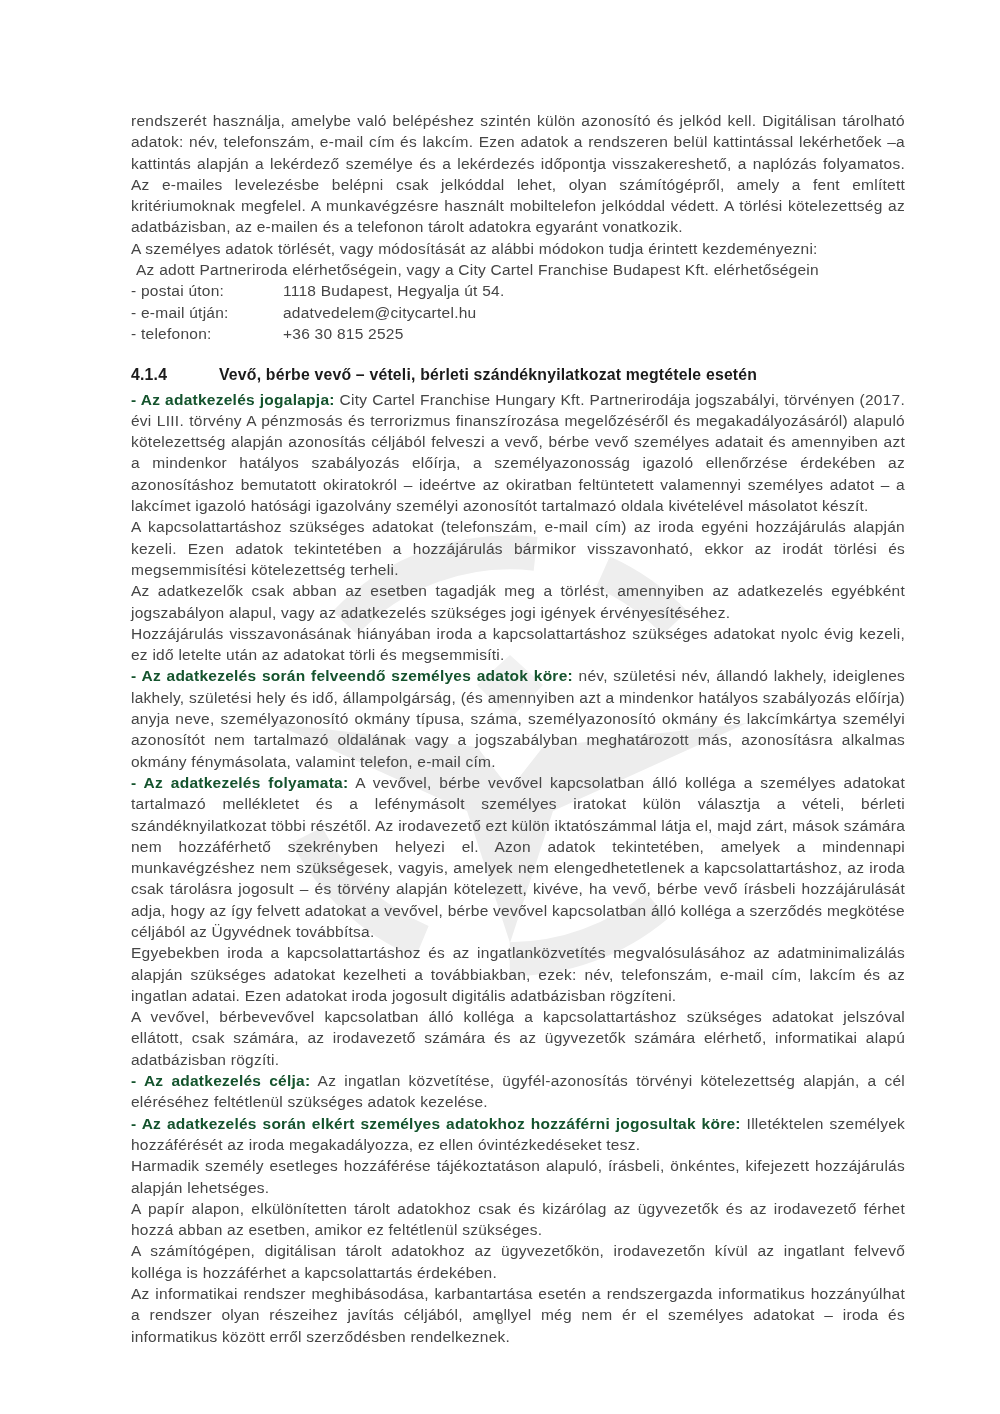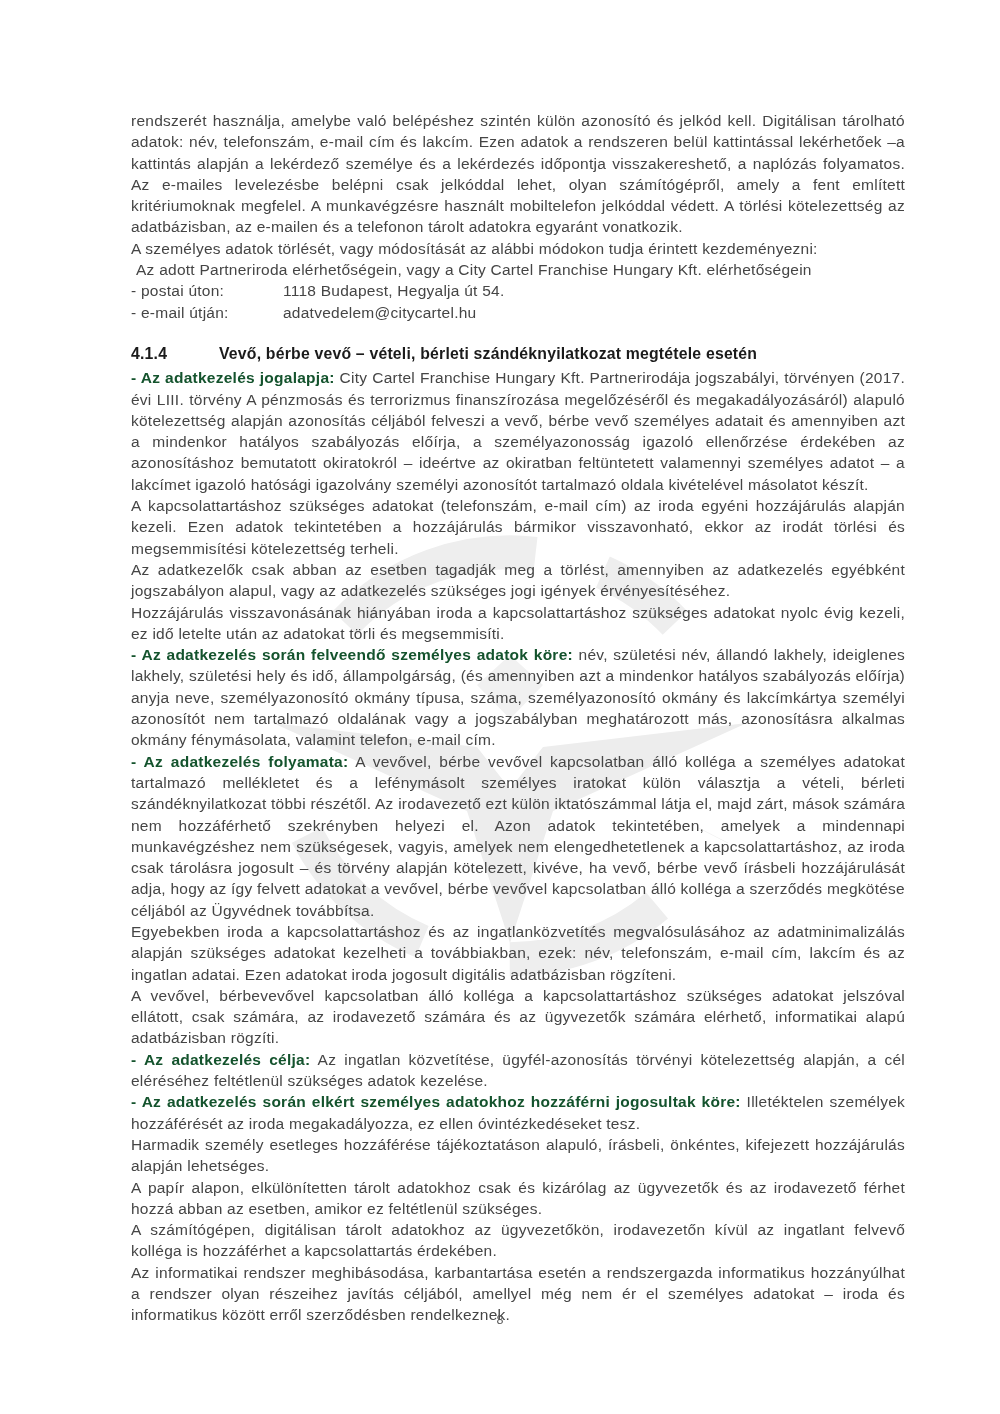--- a/index.html
+++ b/index.html
@@ -57,29 +57,33 @@
       <path d="M28 218 L232 242 L265 284 L298 242 L502 218 L308 306 L265 438 L222 306 Z"></path>
       <path d="M232 180 L265 150 L298 180 L265 214 Z" fill="#f1f1f1"></path>
     </g>
   </svg>
 
   <div class="content">
 
     <p class="body-text">rendszerét használja, amelybe való belépéshez szintén külön azonosító és jelkód kell. Digitálisan tárolható adatok: név, telefonszám, e-mail cím és lakcím. Ezen adatok a rendszeren belül kattintással lekérhetőek –a kattintás alapján a lekérdező személye és a lekérdezés időpontja visszakereshető, a naplózás folyamatos. Az e-mailes levelezésbe belépni csak jelkóddal lehet, olyan számítógépről, amely a fent említett kritériumoknak megfelel. A munkavégzésre használt mobiltelefon jelkóddal védett. A törlési kötelezettség az adatbázisban, az e-mailen és a telefonon tárolt adatokra egyaránt vonatkozik.</p>
 
     <p class="body-text">A személyes adatok törlését, vagy módosítását az alábbi módokon tudja érintett kezdeményezni:</p>
-    <p class="body-text indent1">Az adott Partneriroda elérhetőségein, vagy a City Cartel Franchise Hungary Kft. elérhetőségein</p>
+    <p class="body-text indent1">Az adott Partneriroda elérhetőségein, vagy a City Cartel Franchise Budapest Kft. elérhetőségein</p>
 
     <div class="contact-row">
       <span class="contact-label">- postai úton:</span>
       <span class="contact-value">1118 Budapest, Hegyalja út 54.</span>
     </div>
     <div class="contact-row">
       <span class="contact-label">- e-mail útján:</span>
       <span class="contact-value">adatvedelem@citycartel.hu</span>
+    </div>
+    <div class="contact-row">
+      <span class="contact-label">- telefonon:</span>
+      <span class="contact-value">+36 30 815 2525</span>
     </div>
 
     <h2 class="section-heading">
       <span class="section-number">4.1.4</span>
       <span class="section-title">Vevő, bérbe vevő – vételi, bérleti szándéknyilatkozat megtétele esetén</span>
     </h2>
 
     <p class="body-text"><b>- Az adatkezelés jogalapja:</b> <span>City Cartel Franchise Hungary Kft. Partnerirodája jogszabályi, törvényen (2017. évi LIII. törvény A pénzmosás és terrorizmus finanszírozása megelőzéséről és megakadályozásáról) alapuló kötelezettség alapján azonosítás céljából felveszi a vevő, bérbe vevő személyes adatait és amennyiben azt a mindenkor hatályos szabályozás előírja, a személyazonosság igazoló ellenőrzése érdekében az azonosításhoz bemutatott okiratokról – ideértve az okiratban feltüntetett valamennyi személyes adatot – a lakcímet igazoló hatósági igazolvány személyi azonosítót tartalmazó oldala kivételével másolatot készít.</span></p>
     <p class="body-text"><b></b> <span>A kapcsolattartáshoz szükséges adatokat (telefonszám, e-mail cím) az iroda egyéni hozzájárulás alapján kezeli. Ezen adatok tekintetében a hozzájárulás bármikor visszavonható, ekkor az irodát törlési és megsemmisítési kötelezettség terheli.</span></p>
     <p class="body-text"><b></b> <span>Az adatkezelők csak abban az esetben tagadják meg a törlést, amennyiben az adatkezelés egyébként jogszabályon alapul, vagy az adatkezelés szükséges jogi igények érvényesítéséhez.</span></p>

